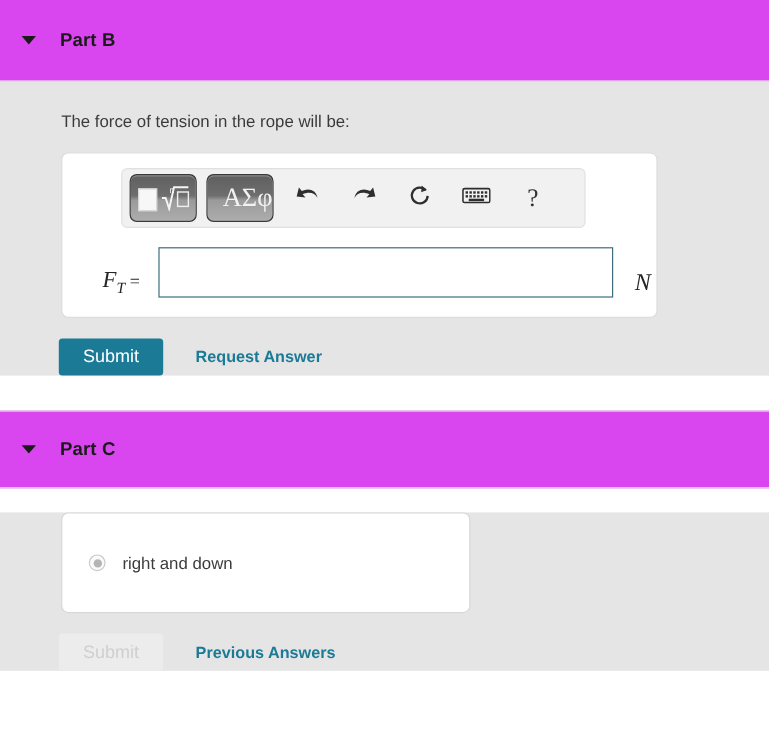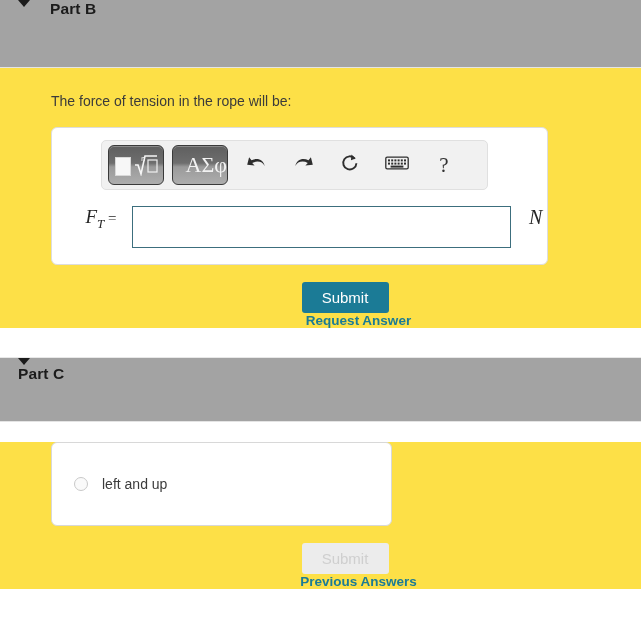--- a/index.html
+++ b/index.html
@@ -10,25 +10,25 @@
     width: 641px;
     height: 627px;
     background: #ffffff;
     font-family: "Liberation Sans", sans-serif;
     color: #222222;
     overflow: hidden;
   }
 
   
   .part-header {
-    background: #a3a3a3;
+    background: #d946ef;
     border-bottom: 1px solid #e4e4e4;
     height: 68px;
     display: flex;
-    align-items: flex-start;
+    align-items: center;
     padding-left: 18px;
     box-sizing: border-box;
   }
   .part-header.second {
     border-top: 1px solid #e8e8e8;
     height: 65px;
   }
   .caret {
     width: 0;
     height: 0;
@@ -40,21 +40,21 @@
   }
   .part-title {
     font-size: 15.5px;
     font-weight: bold;
     color: #1b1b1b;
     letter-spacing: 0.1px;
   }
 
   
   .part-body {
-    background: #fde047;
+    background: #e5e5e5;
     padding: 0 0 0 0;
   }
   .prompt {
     font-size: 14px;
     color: #3b3b3b;
     padding: 24px 0 0 51px;
     line-height: 1.3;
   }
 
   
@@ -131,21 +131,21 @@
   }
   .iconbtn.help {
     font-size: 21px;
     font-family: "Liberation Serif", serif;
     color: #333333;
   }
 
   
   .answer-row {
     display: flex;
-    align-items: flex-start;
+    align-items: flex-end;
     margin: 16px 0 0 0;
     padding-left: 18px;
   }
   .var-label {
     font-family: "Liberation Serif", serif;
     font-style: italic;
     font-size: 19px;
     color: #262626;
     width: 62px;
     text-align: center;
@@ -179,21 +179,20 @@
     color: #262626;
     margin-left: 18px;
   }
 
   
   .actions {
     display: flex;
     align-items: center;
     padding-left: 49px;
     margin-top: 17px;
-    flex-direction: column;
   }
   .submit-btn {
     background: #1b7b96;
     color: #ffffff;
     border: none;
     border-radius: 3px;
     font-size: 15px;
     font-family: "Liberation Sans", sans-serif;
     padding: 0 16px;
     height: 31px;
@@ -348,31 +347,31 @@
       <span class="unit">N</span>
     </div>
   </div>
 
   <div class="actions">
     <button class="submit-btn">Submit</button>
     <a class="link">Request Answer</a>
   </div>
 </div>
 
-<div class="part-header second" style="margin-top:29px;flex-direction:column;">
+<div class="part-header second" style="margin-top:29px;">
   <span class="caret"></span>
   <span class="part-title">Part C</span>
 </div>
 
 <div class="part-body">
 
   <div class="radio-box">
     <div class="radio-row">
-      <span class="radio-dot"></span>
-      <span class="radio-label">left and up</span>
+      <span class="radio-dot checked"></span>
+      <span class="radio-label">right and down</span>
     </div>
   </div>
 
   <div class="actions">
     <button class="submit-btn disabled">Submit</button>
     <a class="link">Previous Answers</a>
   </div>
 </div>
 
 </body></html>

